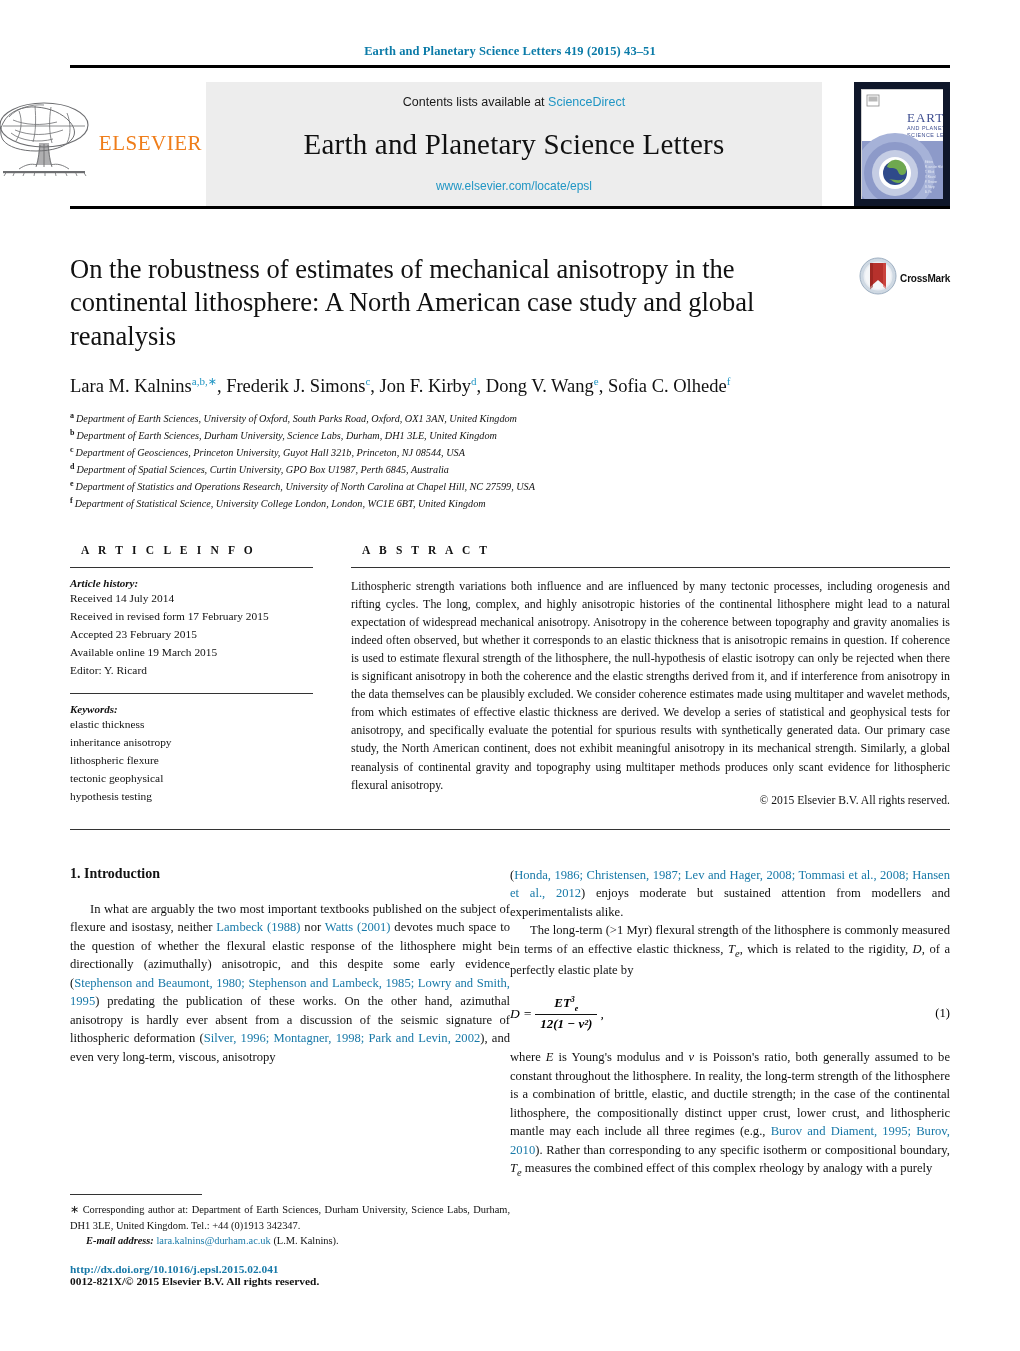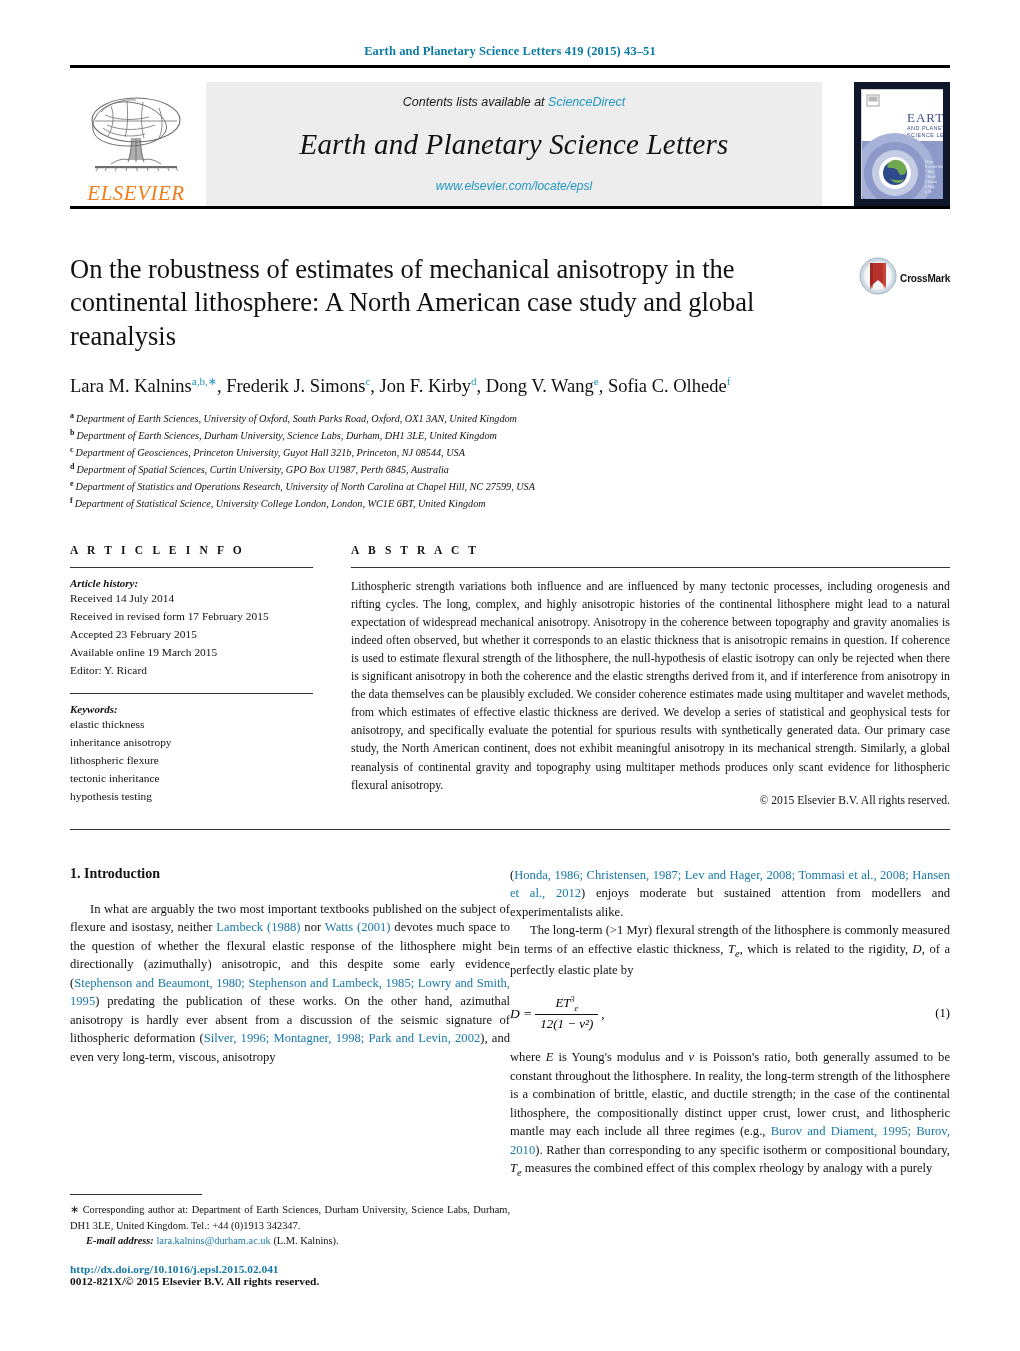--- a/index.html
+++ b/index.html
@@ -51,47 +51,44 @@
   .hdr-inner {
     display: flex;
     align-items: stretch;
     width: 100%;
     height: 124px;
   }
   .elsevier-logo {
     width: 132px;
     flex: 0 0 132px;
     display: flex;
-    flex-direction: column;
     align-items: center;
     justify-content: flex-end;
     padding-bottom: 2px;
     box-sizing: border-box;
-    font-style: italic;
   }
   .tree-svg { display:block; }
   .elsevier-word {
     color: #ef7d1a;
     font-family: "Liberation Serif", serif;
     font-size: 21px;
     letter-spacing: 0.5px;
     line-height: 1;
     margin-top: 1px;
   }
   .hdr-center {
     flex: 1 1 auto;
     background: #ededed;
     display: flex;
     flex-direction: column;
     align-items: center;
     justify-content: space-between;
     padding: 13px 0 13px 0;
     box-sizing: border-box;
     margin-left: 4px;
-    font-style: italic;
   }
   .contents-line {
     font-family: "Liberation Sans", sans-serif;
     font-size: 12.5px;
     color: #1a1a1a;
   }
   .contents-line .sd {
     color: #2196c4;
   }
   .journal-title {
@@ -184,20 +181,21 @@
   }
   .col-gap { width: 38px; flex: 0 0 38px; }
   .col-abstract { flex: 1 1 auto; }
 
   .sec-head {
     font-family: "Liberation Serif", serif;
     font-weight: bold;
     font-size: 11.5px;
     letter-spacing: 3.2px;
     color: #111;
+    margin-left: 11px;
   }
   .thin-rule {
     border-top: 1px solid #333;
     margin: 11px 0 9px 0;
   }
   .info-sub {
     font-size: 11px;
     font-style: italic;
     font-weight: bold;
     color: #111;
@@ -273,20 +271,21 @@
     align-items: center;
     font-style: italic;
     font-family: "Liberation Serif", serif;
   }
   .frac {
     display: inline-flex;
     flex-direction: column;
     align-items: center;
     margin: 0 3px;
     vertical-align: middle;
+    font-weight: bold;
   }
   .frac .num {
     padding: 0 5px 1px 5px;
     font-size: 13px;
   }
   .frac .den {
     border-top: 1.2px solid #111;
     padding: 1px 5px 0 5px;
     font-size: 13px;
   }
@@ -446,21 +445,21 @@
       <div class="info-line">Received 14 July 2014</div>
       <div class="info-line">Received in revised form 17 February 2015</div>
       <div class="info-line">Accepted 23 February 2015</div>
       <div class="info-line">Available online 19 March 2015</div>
       <div class="info-line">Editor: Y. Ricard</div>
       <div class="kw-rule"></div>
       <div class="info-sub">Keywords:</div>
       <div class="info-line">elastic thickness</div>
       <div class="info-line">inheritance anisotropy</div>
       <div class="info-line">lithospheric flexure</div>
-      <div class="info-line">tectonic inheritance</div>
+      <div class="info-line">tectonic geophysical</div>
       <div class="info-line">hypothesis testing</div>
     </div>
 
     <div class="col-gap"></div>
 
     <div class="col-abstract">
       <div class="sec-head">A B S T R A C T</div>
       <div class="thin-rule"></div>
       <div class="abstract-body">Lithospheric strength variations both influence and are influenced by many tectonic processes, including orogenesis and rifting cycles. The long, complex, and highly anisotropic histories of the continental lithosphere might lead to a natural expectation of widespread mechanical anisotropy. Anisotropy in the coherence between topography and gravity anomalies is indeed often observed, but whether it corresponds to an elastic thickness that is anisotropic remains in question. If coherence is used to estimate flexural strength of the lithosphere, the null-hypothesis of elastic isotropy can only be rejected when there is significant anisotropy in both the coherence and the elastic strengths derived from it, and if interference from anisotropy in the data themselves can be plausibly excluded. We consider coherence estimates made using multitaper and wavelet methods, from which estimates of effective elastic thickness are derived. We develop a series of statistical and geophysical tests for anisotropy, and specifically evaluate the potential for spurious results with synthetically generated data. Our primary case study, the North American continent, does not exhibit meaningful anisotropy in its mechanical strength. Similarly, a global reanalysis of continental gravity and topography using multitaper methods produces only scant evidence for lithospheric flexural anisotropy.</div>
       <div class="copyright">© 2015 Elsevier B.V. All rights reserved.</div>

